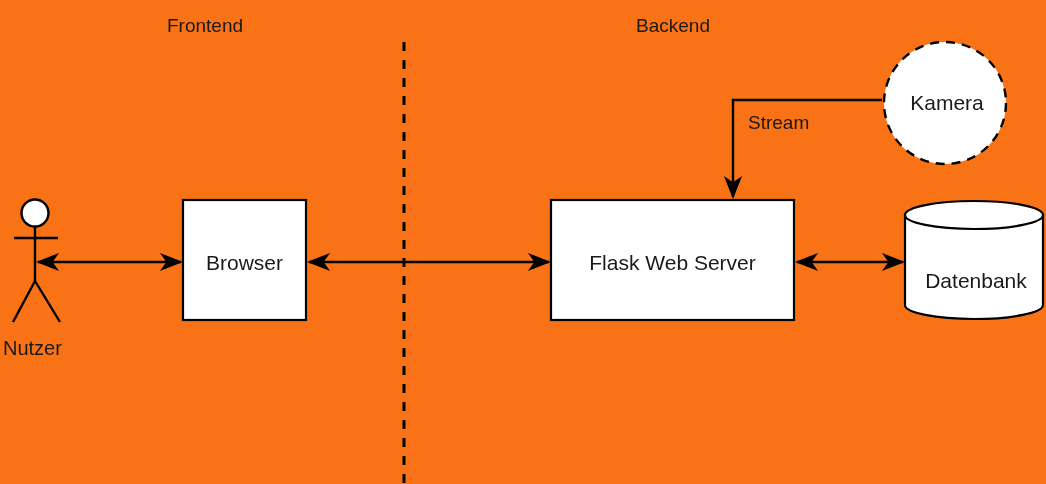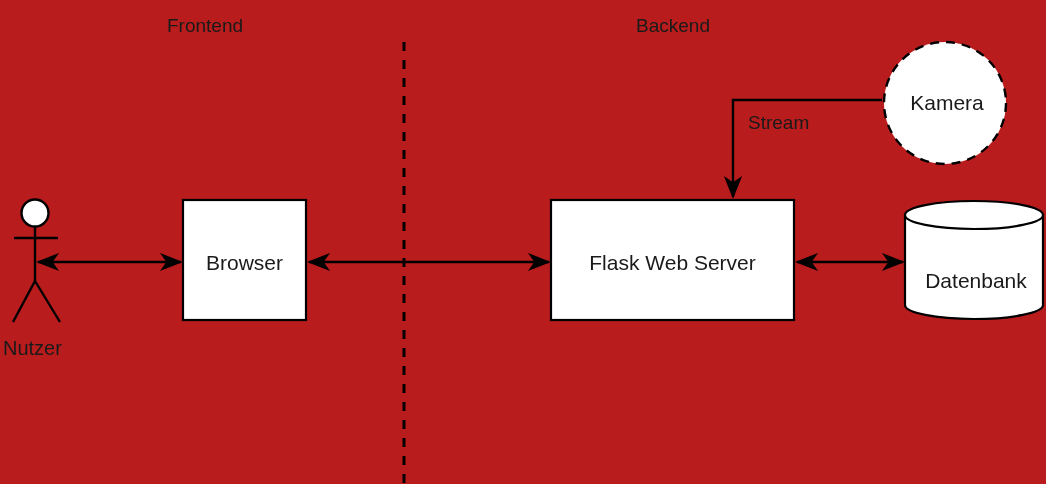--- a/index.html
+++ b/index.html
@@ -8,21 +8,21 @@
     padding: 0;
     background: #ffffff;
   }
   body {
     font-family: "Liberation Sans", sans-serif;
   }
   #diagram-root {
     position: relative;
     width: 1046px;
     height: 484px;
-    background: #b91c1c;
+    background: #f97316;
     overflow: hidden;
   }
   #diagram-svg {
     position: absolute;
     top: 0;
     left: 0;
     width: 1046px;
     height: 484px;
     display: block;
   }

